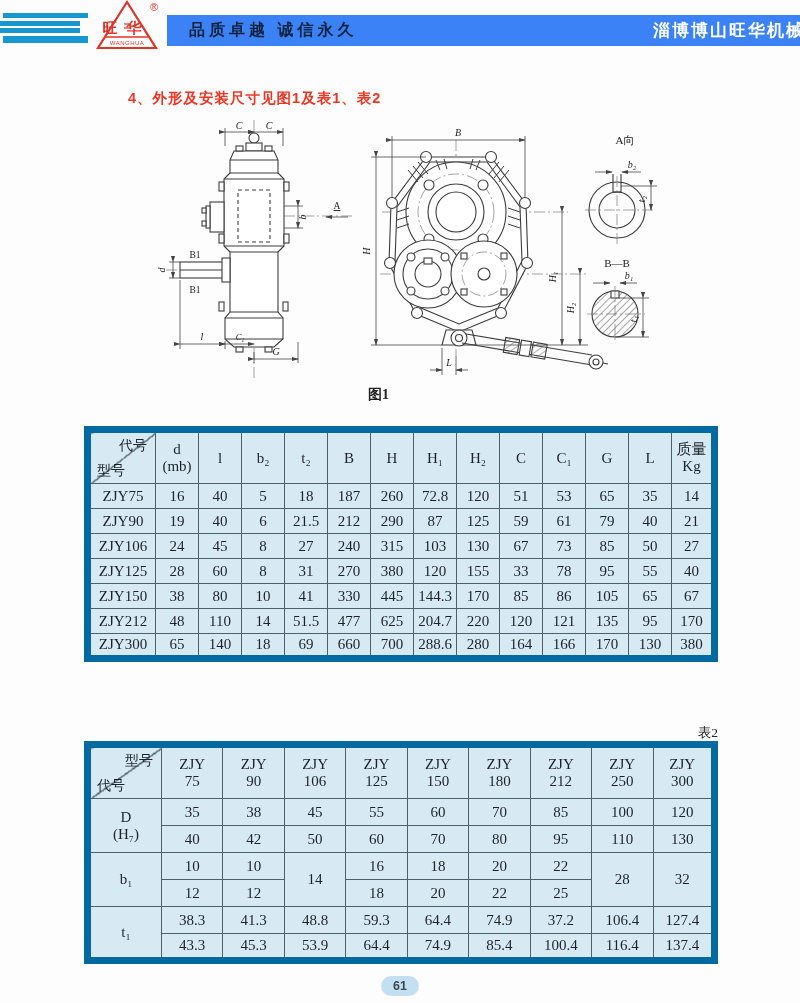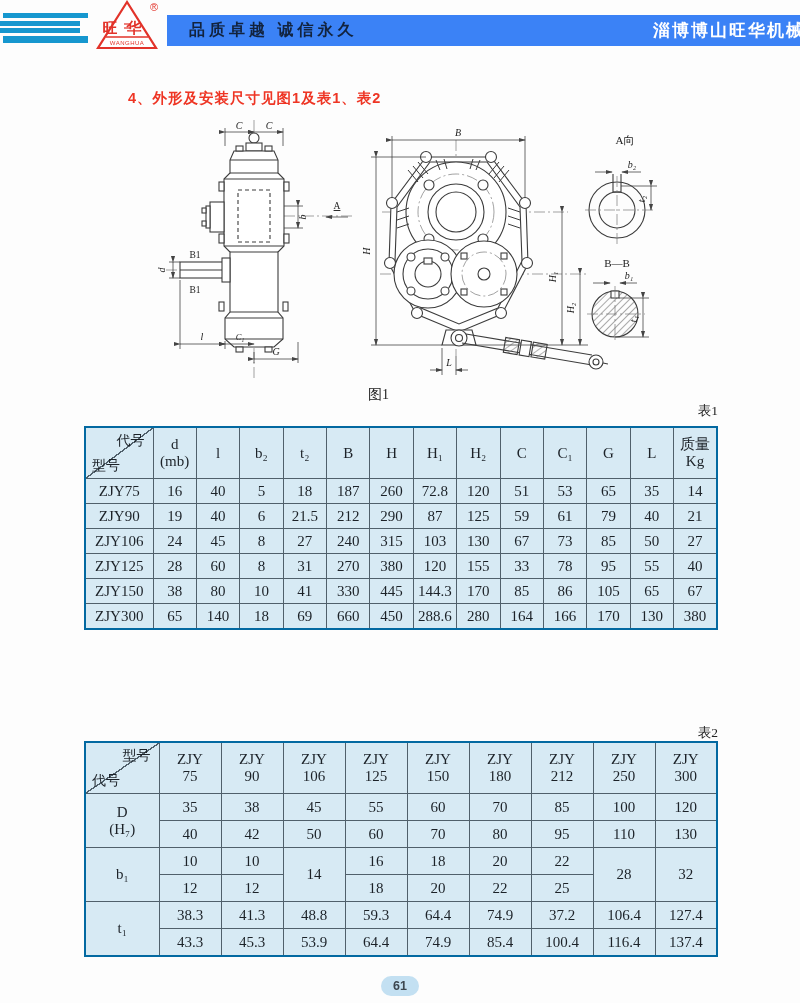--- a/index.html
+++ b/index.html
@@ -33,27 +33,27 @@
   .sv3 { left:583px; top:126px; }
   svg .dr   { stroke:#3c3c3c; fill:none; stroke-width:1.1; }
   svg .drw  { stroke:#3c3c3c; fill:#fff;  stroke-width:1.1; }
   svg .cl   { stroke:#7a7a7a; stroke-width:.7; stroke-dasharray:11 3 2 3; fill:none; }
   svg .dash { stroke-dasharray:4 3; }
   svg .dim line { stroke:#444; stroke-width:.8; }
   svg .dim text { fill:#222; font-family:"Liberation Serif",serif; font-size:10px; font-style:italic; text-anchor:middle; }
   svg text.lbl  { font-style:normal; font-size:9.5px; }
   svg text.ttl  { font-style:normal; font-size:11px; }
   svg .rib line { stroke:#3c3c3c; stroke-width:1; }
-  .fig-cap { position:absolute; left:368px; top:386px; font-family:"Liberation Serif",serif; font-size:14px; color:#222; }
+  .fig-cap { position:absolute; left:368px; top:386px; font-family:"Liberation Serif",serif; font-size:14px; color:#222;font-weight:bold; }
 
   
   .tbl-tag { position:absolute; left:84px; width:634px; text-align:right; font-family:"Liberation Serif",serif; font-size:13.5px; color:#222; }
   .tag1 { top:402px; } .tag2 { top:724px; }
   table.tbl { position:absolute; left:84px; border-collapse:collapse; table-layout:fixed; width:634px;
-              background:#d7eaf4; border:2px solid #0369a1; }
+              background:#d7eaf4; border:7px solid #0369a1; }
   .t1 { top:426px; } .t2 { top:741px; }
   .tbl th, .tbl td { border:1px solid #50606b; text-align:center; vertical-align:middle; padding:0;
                      font-family:"Liberation Serif",serif; font-size:15px; font-weight:normal;
                      color:#1c2228; white-space:pre-line; line-height:1.12; }
   .t1 thead tr { height:50px; } .t1 tbody tr { height:25px; }
   .t2 thead tr { height:50px; } .t2 tbody tr { height:27px; }
   .corner { position:relative;
     background-image:linear-gradient(to bottom right, transparent calc(50% - .7px), #50606b calc(50% - .7px), #50606b calc(50% + .7px), transparent calc(50% + .7px)); }
   .ctop { position:absolute; top:5px; right:8px; font-size:14px; }
   .cbot { position:absolute; bottom:5px; left:6px; font-size:14px; }
@@ -308,21 +308,20 @@
       <text x="46" y="153">b₁</text>
       <line x1="36" y1="172" x2="66" y2="172"></line>
         <line x1="32" y1="211" x2="66" y2="211"></line>
       <line x1="60" y1="172" x2="60" y2="211" marker-start="url(#a3)" marker-end="url(#a3)"></line>
       <text x="54" y="193" transform="rotate(-90 54 193)">t₁</text>
     </g>
   </svg>
 
   <div class="fig-cap">图1</div>
 
-  <div class="tbl-tag tag1">表1</div>
   <table class="tbl t1">
     <colgroup>
         <col style="width:68px">
       </colgroup>
     <thead>
       <tr id="t1-head">
         <th class="corner">
           <span class="ctop">代号</span>
           <span class="cbot">型号</span>
         </th>
@@ -418,27 +417,43 @@
           <td>445</td>
           <td>144.3</td>
           <td>170</td>
           <td>85</td>
           <td>86</td>
           <td>105</td>
           <td>65</td>
           <td>67</td>
         </tr>
         <tr>
+          <td>ZJY212</td>
+          <td>48</td>
+          <td>110</td>
+          <td>14</td>
+          <td>51.5</td>
+          <td>477</td>
+          <td>625</td>
+          <td>204.7</td>
+          <td>220</td>
+          <td>120</td>
+          <td>121</td>
+          <td>135</td>
+          <td>95</td>
+          <td>170</td>
+        </tr>
+        <tr>
           <td>ZJY300</td>
           <td>65</td>
           <td>140</td>
           <td>18</td>
           <td>69</td>
           <td>660</td>
-          <td>450</td>
+          <td>700</td>
           <td>288.6</td>
           <td>280</td>
           <td>164</td>
           <td>166</td>
           <td>170</td>
           <td>130</td>
           <td>380</td>
         </tr>
       </tbody>
   </table>

